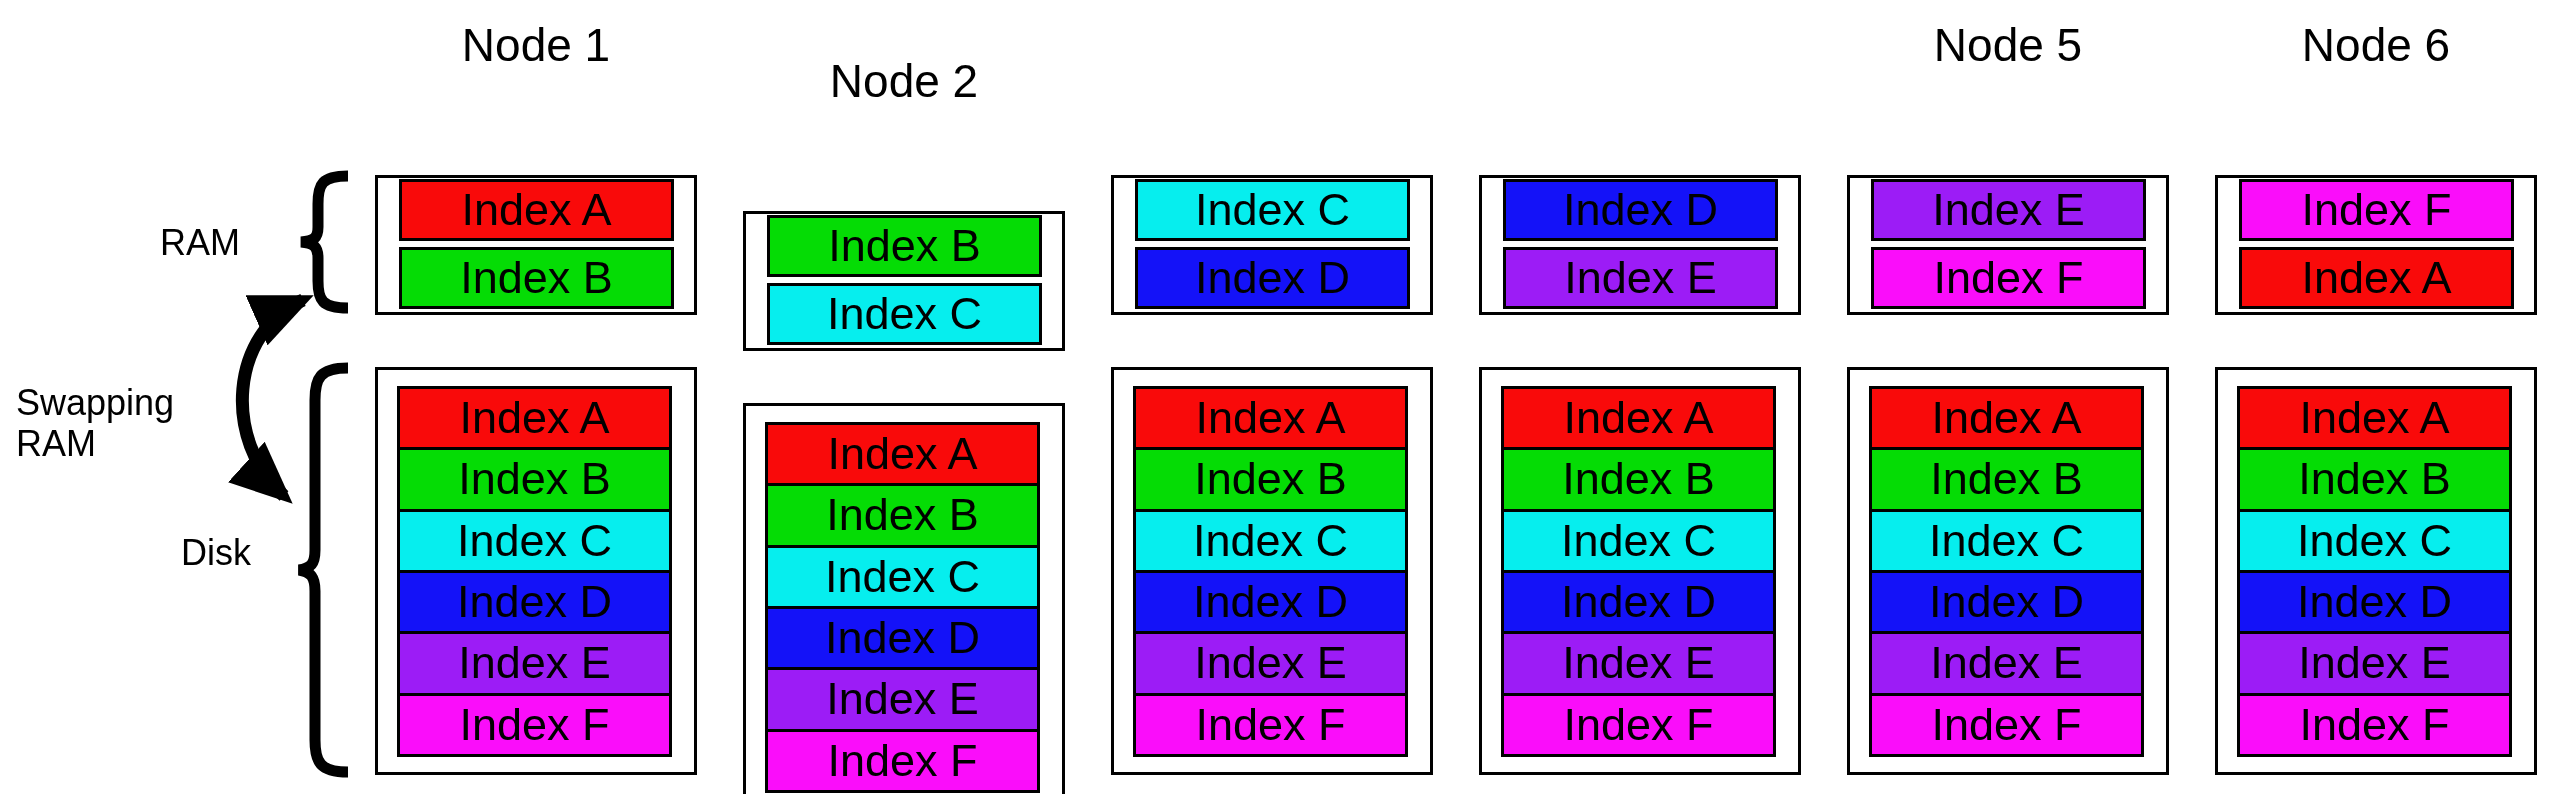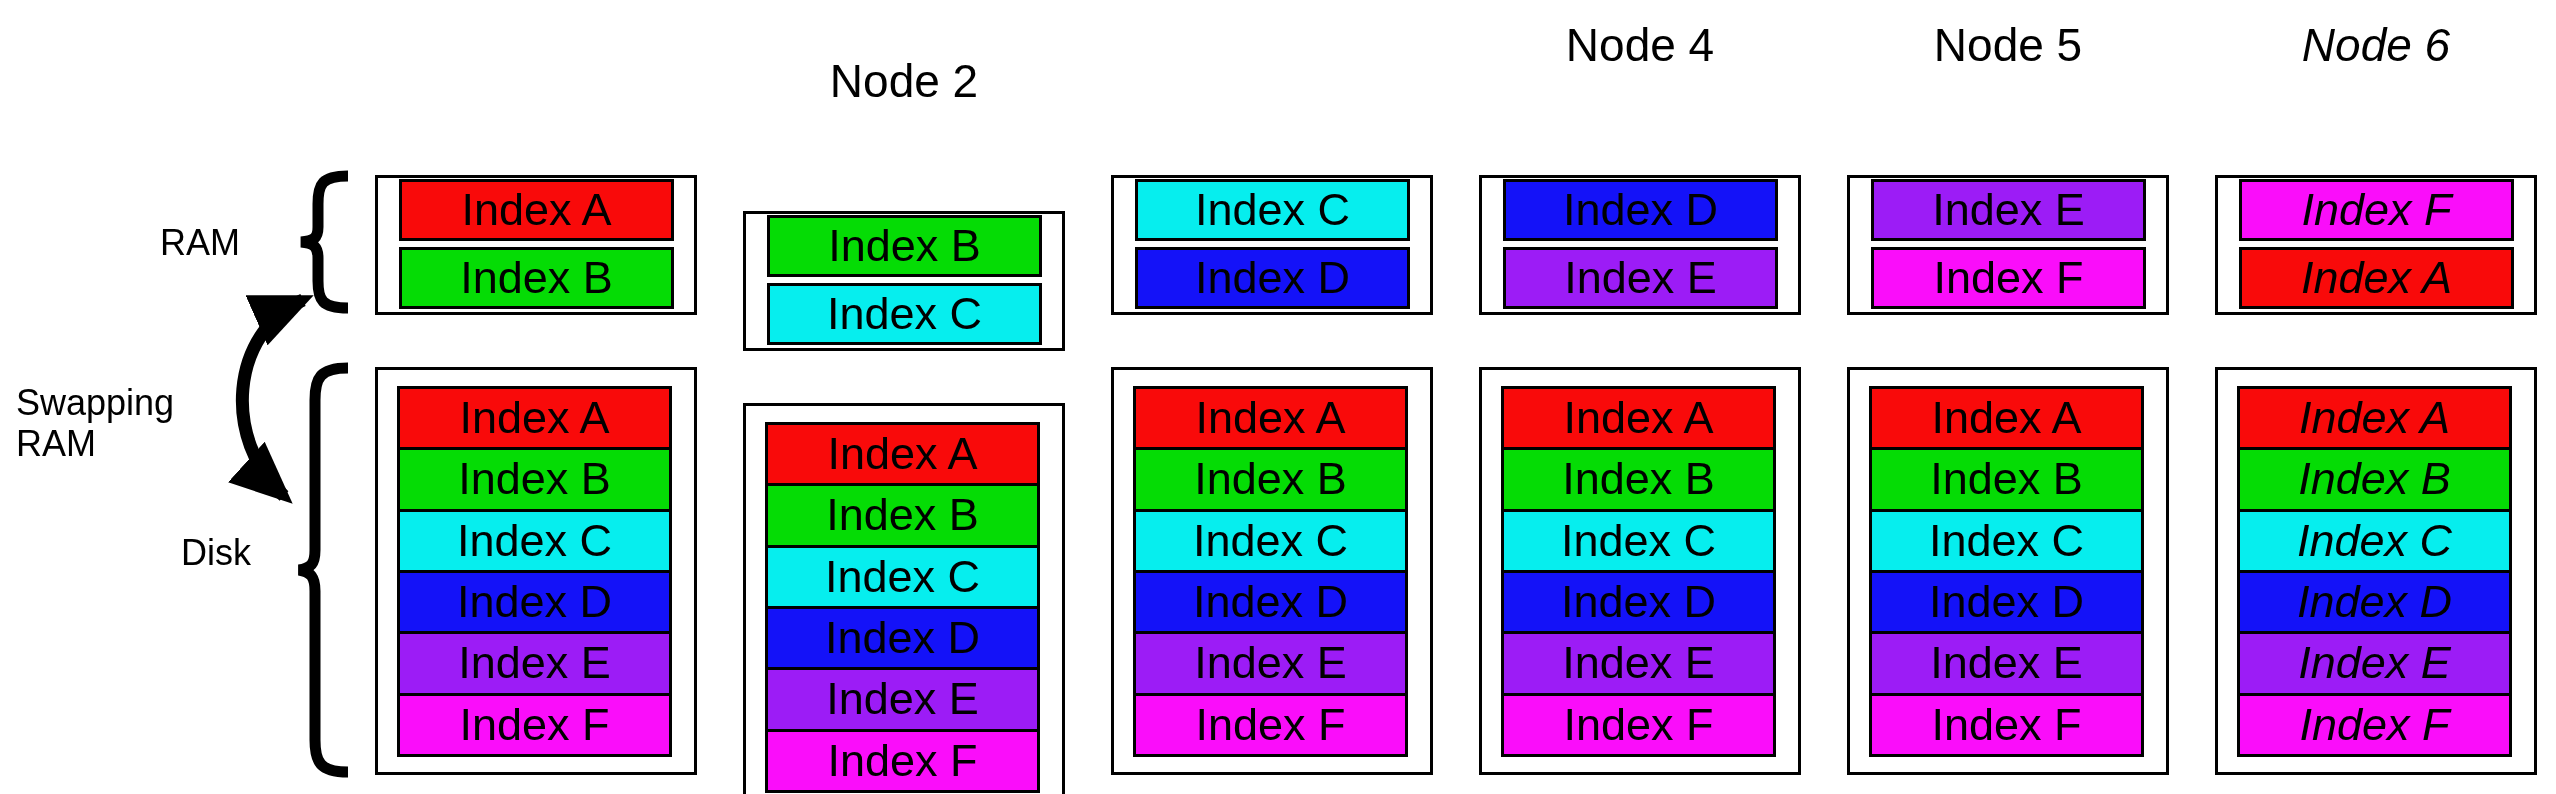--- a/index.html
+++ b/index.html
@@ -118,20 +118,21 @@
     <path class="arrow" d="M 303 300 C 230 332 222 440 284 496" marker-start="url(#ah)" marker-end="url(#ah)"></path>
   </svg>
 
   <div class="side-label ram-label">RAM</div>
   <div class="side-label swap-label">Swapping
 RAM</div>
   <div class="side-label disk-label">Disk</div>
 
   <div id="nodes">
       <div class="node-col" style="left: 375px;">
+        <div class="node-title">Node 1</div>
         <div class="ram-box">
           <div class="index-block" style="background: rgb(249, 10, 10);">Index A</div>
           <div class="index-block" style="background: rgb(5, 220, 5);">Index B</div>
         </div>
         <div class="disk-box">
           <div class="index-block" style="background: rgb(249, 10, 10);">Index A</div>
           <div class="index-block" style="background: rgb(5, 220, 5);">Index B</div>
           <div class="index-block" style="background: rgb(6, 238, 238);">Index C</div>
           <div class="index-block" style="background: rgb(20, 18, 248);">Index D</div>
           <div class="index-block" style="background: rgb(156, 28, 246);">Index E</div>
@@ -161,21 +162,20 @@
         <div class="disk-box">
           <div class="index-block" style="background: rgb(249, 10, 10);">Index A</div>
           <div class="index-block" style="background: rgb(5, 220, 5);">Index B</div>
           <div class="index-block" style="background: rgb(6, 238, 238);">Index C</div>
           <div class="index-block" style="background: rgb(20, 18, 248);">Index D</div>
           <div class="index-block" style="background: rgb(156, 28, 246);">Index E</div>
           <div class="index-block" style="background: rgb(250, 13, 250);">Index F</div>
         </div>
       </div>
       <div class="node-col" style="left: 1479px;">
-        <div class="node-title">Node 4</div>
         <div class="ram-box">
           <div class="index-block" style="background: rgb(20, 18, 248);">Index D</div>
           <div class="index-block" style="background: rgb(156, 28, 246);">Index E</div>
         </div>
         <div class="disk-box">
           <div class="index-block" style="background: rgb(249, 10, 10);">Index A</div>
           <div class="index-block" style="background: rgb(5, 220, 5);">Index B</div>
           <div class="index-block" style="background: rgb(6, 238, 238);">Index C</div>
           <div class="index-block" style="background: rgb(20, 18, 248);">Index D</div>
           <div class="index-block" style="background: rgb(156, 28, 246);">Index E</div>
@@ -190,21 +190,21 @@
         </div>
         <div class="disk-box">
           <div class="index-block" style="background: rgb(249, 10, 10);">Index A</div>
           <div class="index-block" style="background: rgb(5, 220, 5);">Index B</div>
           <div class="index-block" style="background: rgb(6, 238, 238);">Index C</div>
           <div class="index-block" style="background: rgb(20, 18, 248);">Index D</div>
           <div class="index-block" style="background: rgb(156, 28, 246);">Index E</div>
           <div class="index-block" style="background: rgb(250, 13, 250);">Index F</div>
         </div>
       </div>
-      <div class="node-col" style="left: 2215px; font-style: italic;">
+      <div class="node-col" style="left: 2215px;">
         <div class="node-title">Node 6</div>
         <div class="ram-box">
           <div class="index-block" style="background: rgb(250, 13, 250);">Index F</div>
           <div class="index-block" style="background: rgb(249, 10, 10);">Index A</div>
         </div>
         <div class="disk-box">
           <div class="index-block" style="background: rgb(249, 10, 10);">Index A</div>
           <div class="index-block" style="background: rgb(5, 220, 5);">Index B</div>
           <div class="index-block" style="background: rgb(6, 238, 238);">Index C</div>
           <div class="index-block" style="background: rgb(20, 18, 248);">Index D</div>

